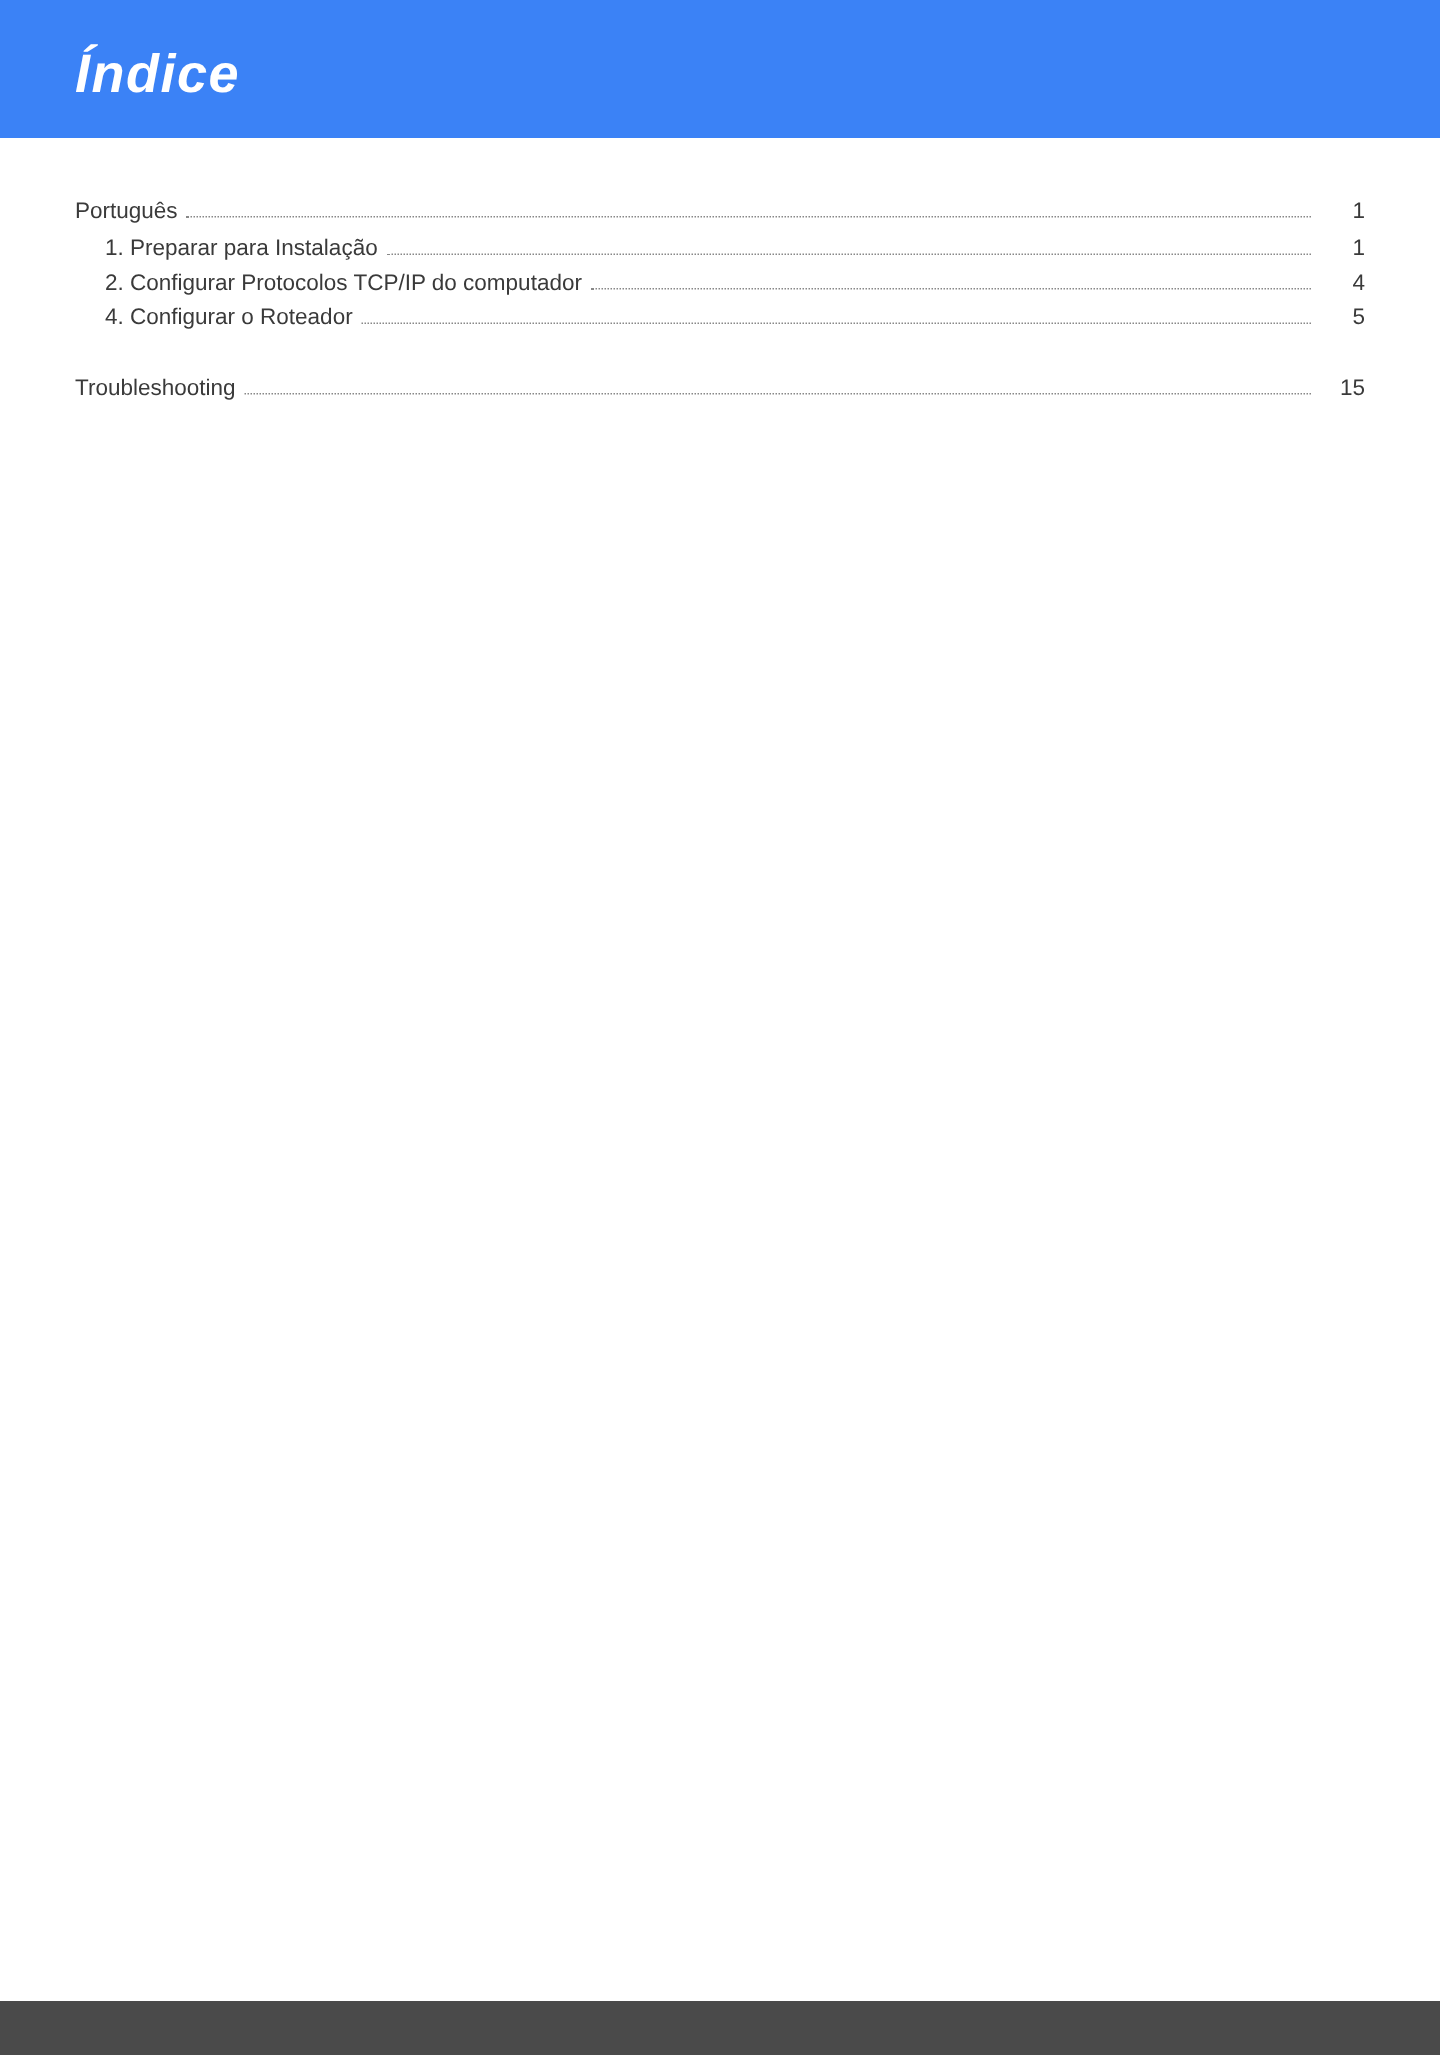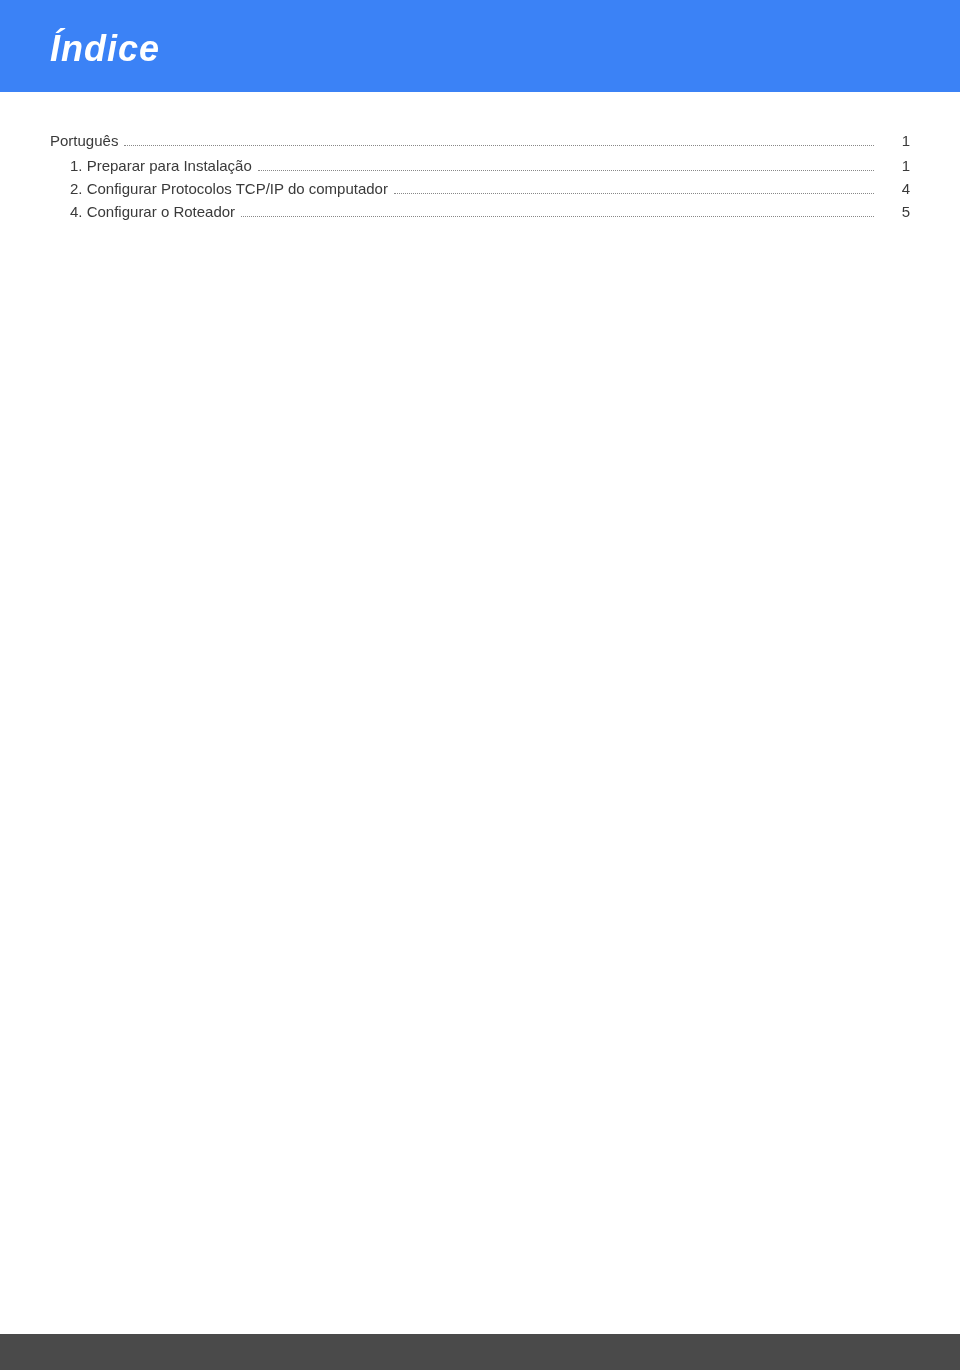--- a/index.html
+++ b/index.html
@@ -122,15 +122,20 @@
   </div>
 
   <div class="toc-entry">
     <span class="toc-label">4. Configurar o Roteador</span>
     <div class="toc-dots"></div>
     <span class="toc-page">5</span>
   </div>
 
   <div class="toc-spacer"></div>
 
+  <div class="toc-section-header">
+    <span class="toc-section-label">Troubleshooting</span>
+    <div class="toc-dots"></div>
+    <span class="toc-page">15</span>
+  </div>
 </div>
 
 <div class="footer"></div>
 
 </body></html>

